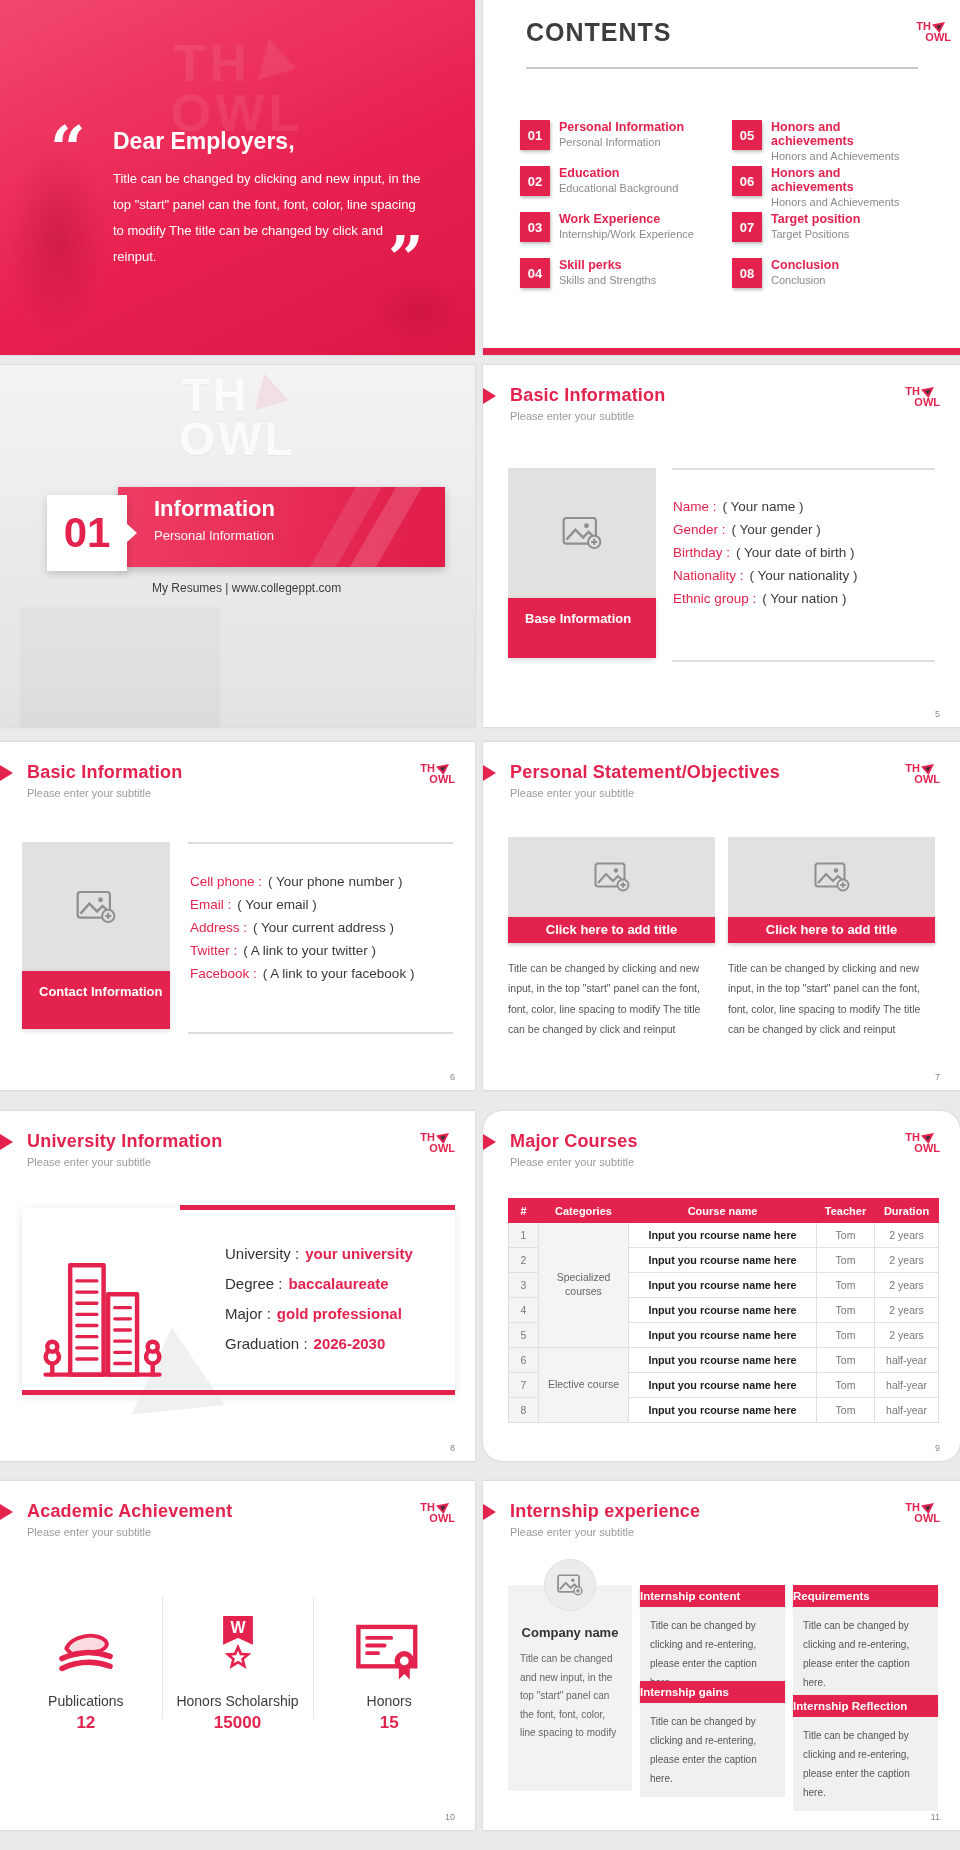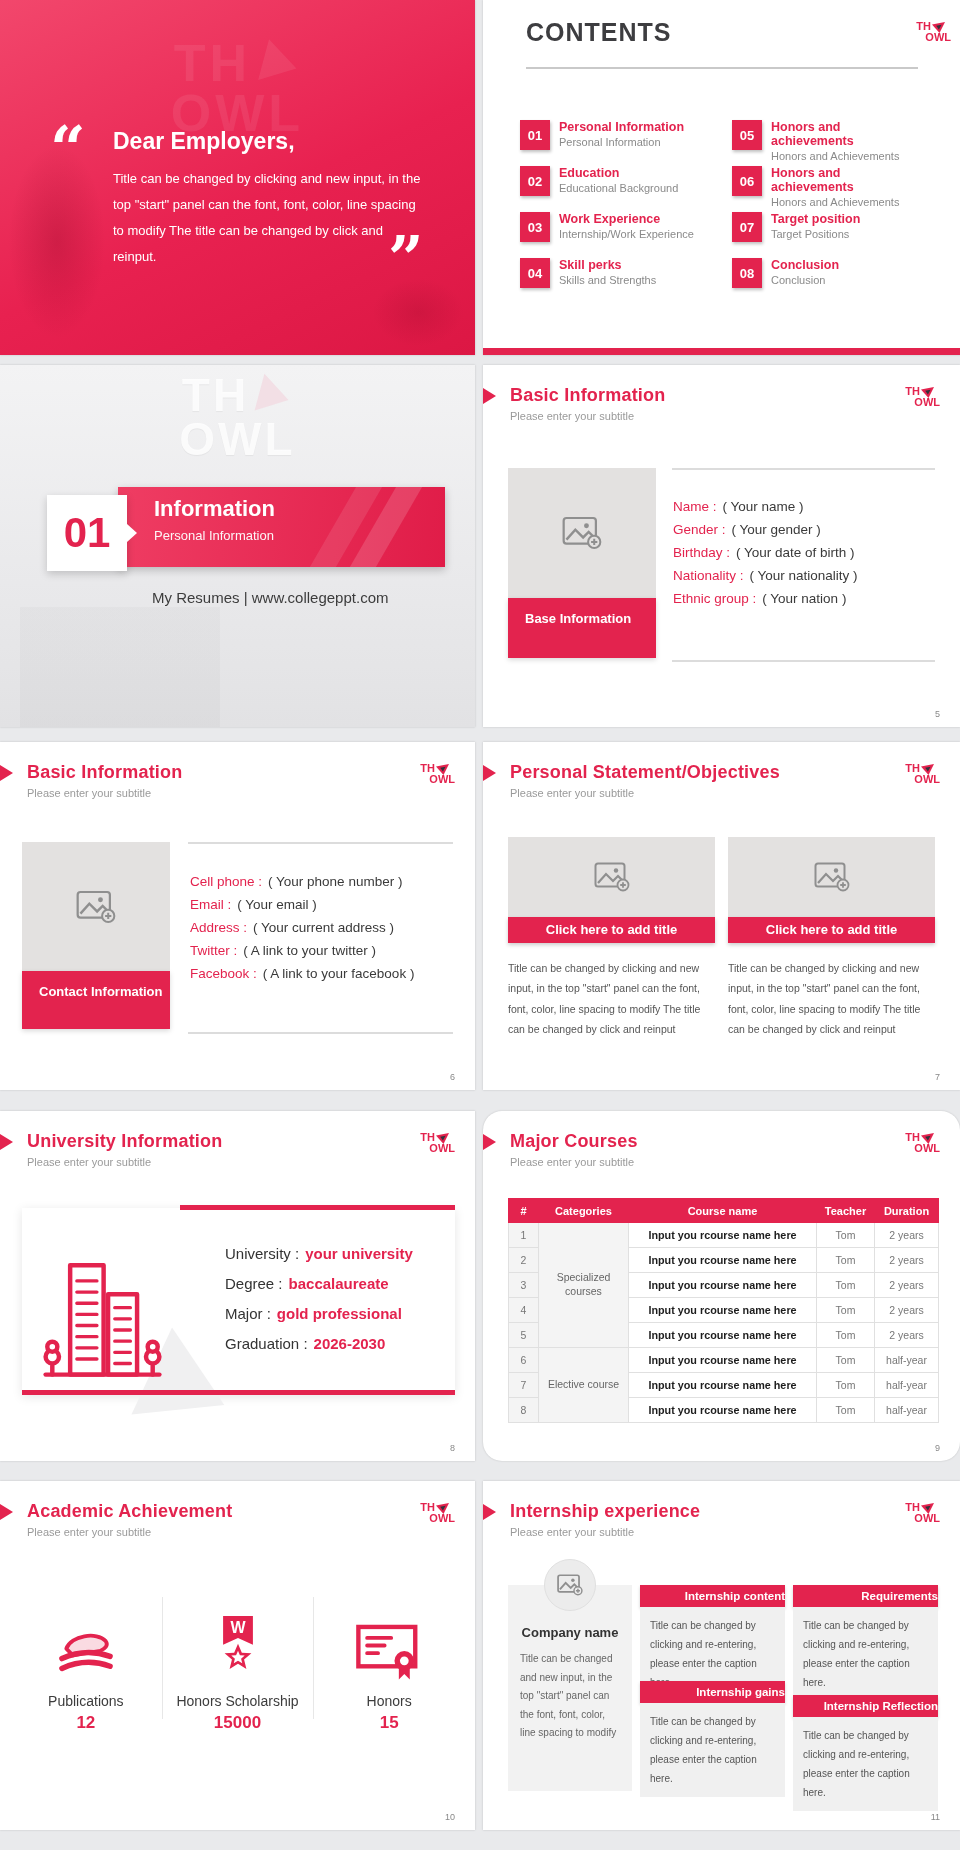--- a/index.html
+++ b/index.html
@@ -85,21 +85,21 @@
     box-shadow:0 3px 8px rgba(0,0,0,.18); display:flex; align-items:center; justify-content:center;
     font-size:42px; font-weight:bold; color:var(--acc); }
   .sec-banner { position:absolute; left:118px; top:122px; width:327px; height:80px; z-index:1;
     background:linear-gradient(100deg,#ef3d63,#e01c48); box-shadow:0 3px 8px rgba(0,0,0,.22); }
   .sec-banner .bt { margin:9px 0 0 36px; font-size:22px; font-weight:bold; color:#fff; }
   .sec-banner .bs { margin:6px 0 0 36px; font-size:13px; color:#fff; opacity:.95; }
   .stripe { position:absolute; top:0; bottom:0; width:26px; background:rgba(255,255,255,.15); transform:skewX(-30deg); }
   .st1 { right:46px; } .st2 { right:86px; background:rgba(255,255,255,.10); }
   .sec-notch { position:absolute; left:127px; top:159px; width:0; height:0; z-index:3;
     border-left:10px solid #fff; border-top:9px solid transparent; border-bottom:9px solid transparent; }
-  .sec-cap { position:absolute; left:152px; top:224px; font-size:15px; color:#3c3c3c; z-index:2; }
+  .sec-cap { position:absolute; left:152px; top:216px; font-size:12px; color:#3c3c3c; z-index:2; }
 
   
   .stcol { position:absolute; width:207px; top:0; height:100%; }
   .stc1 { left:25px; } .stc2 { left:245px; }
   .stcol .ph2 { position:absolute; left:0; top:95px; width:207px; height:80px; background:#e3e1e0;
     display:flex; align-items:center; justify-content:center; }
   .stbtn { position:absolute; left:0; top:175px; width:207px; height:26px; background:var(--acc); color:#fff;
     font-size:13px; font-weight:bold; text-align:center; line-height:26px; box-shadow:0 2px 4px rgba(0,0,0,.2); cursor:pointer; }
   .stbody { position:absolute; left:0; top:216px; width:207px; font-size:10.5px; color:#555; line-height:1.95; }
 
@@ -137,21 +137,21 @@
   
   .comp { position:absolute; left:25px; top:104px; width:124px; height:206px; background:#f2f2f2; }
   .comp .circ { position:absolute; left:50%; top:-26px; transform:translateX(-50%); width:52px; height:52px;
     border-radius:50%; background:#ececec; border:1px solid #e0e0e0; display:flex; align-items:center; justify-content:center; }
   .comp .cname { margin-top:40px; text-align:center; font-weight:bold; font-size:13px; color:#333; }
   .comp .cdesc { margin:10px 12px 0 12px; font-size:10px; color:#666; line-height:1.85; }
   .icard { position:absolute; width:145px; }
   .ic0 { left:157px; top:104px; } .ic1 { left:310px; top:104px; }
   .ic2 { left:157px; top:200px; } .ic3 { left:310px; top:214px; }
   .icard .bar { height:22px; background:var(--acc); color:#fff; font-weight:bold; font-size:11.5px;
-    text-align:right; line-height:22px; box-shadow:0 2px 3px rgba(0,0,0,.18); }
+    text-align:left; line-height:22px; box-shadow:0 2px 3px rgba(0,0,0,.18); }
   .icard .ibody { background:#f0f0f0; padding:9px 10px; font-size:10px; color:#555; line-height:1.9; min-height:74px; }
 </style>
 </head>
 <body>
 
 <div class="slide" id="s-cover">
   <div class="cwm">
     <span>TH</span><span class="cwm-tri"></span><br>
     <span>OWL</span>
   </div>

